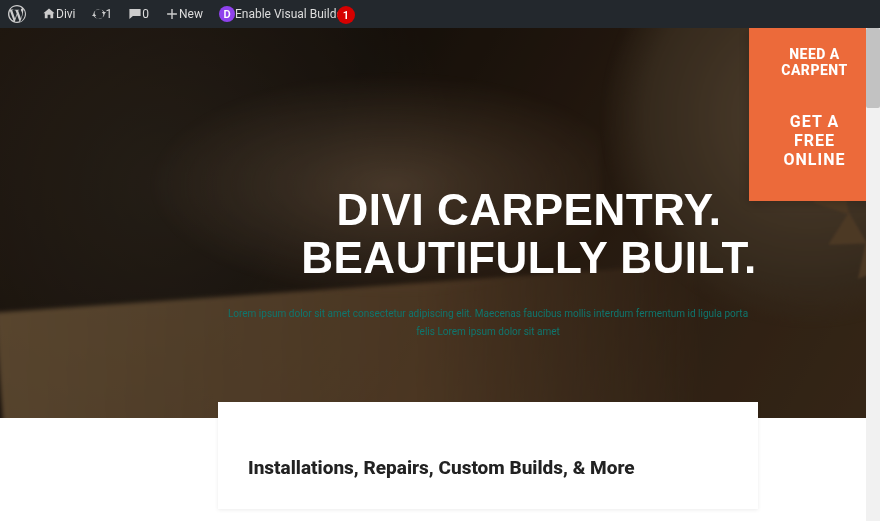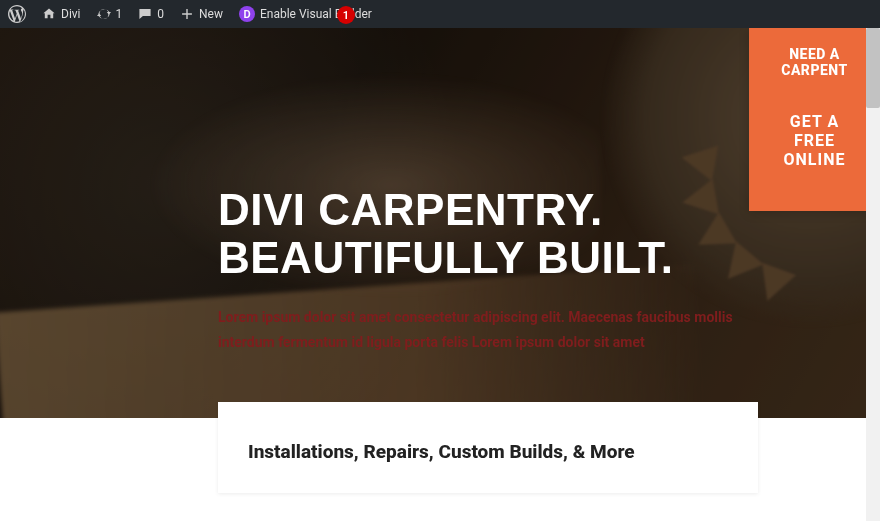--- a/index.html
+++ b/index.html
@@ -1,25 +1,25 @@
 <!DOCTYPE html>
 <html><head>
 <meta charset="utf-8">
 <style>
   * { margin: 0; padding: 0; box-sizing: border-box; }
   html, body { width: 880px; height: 521px; font-family: -apple-system, BlinkMacSystemFont, "Segoe UI", Roboto, Helvetica, Arial, sans-serif; overflow: hidden; }
   
   .adminbar { position: absolute; top:0; left:0; right:0; height:28px; background:#23282d; color:#ccc; display:flex; align-items:center; font-size:12px; z-index:10; }
-  .adminbar .item { display:flex; align-items:center; height:28px; padding:0 8px; cursor:pointer; color:#ddd; gap:5px; }
+  .adminbar .item { display:flex; align-items:center; height:28px; padding:0 8px; cursor:pointer; color:#ddd; }
   .adminbar svg { width:14px; height:14px; fill:#ccc; }
   .wp-logo svg { width:18px; height:18px; }
   .divi-logo { width:16px; height:16px; border-radius:50%; background:#8f42ed; color:#fff; display:flex; align-items:center; justify-content:center; font-size:11px; font-weight:600; }
   .badge { position:absolute; top:6px; left:337px; width:18px; height:18px; border-radius:50%; background:#d60000; color:#fff; font-size:11px; font-weight:600; display:flex; align-items:center; justify-content:center; z-index:20; }
   
-  .hero { position:absolute; top:28px; left:0; right:0; height:390px; overflow:hidden; }
+  .hero { position:absolute; top:28px; left:0; right:0; height:390px; overflow:hidden;text-align:center; }
   .hero-bg { position:absolute; inset:0; background:
       radial-gradient(circle at 18% 40%, rgba(255,240,210,0.15) 0%, rgba(0,0,0,0) 40%),
       linear-gradient(120deg, #3a2a1e 0%, #2a1f17 35%, #452f1f 55%, #6a4a30 80%, #7a5836 100%);
   }
   .hero-bg::after { content:""; position:absolute; inset:0; background:rgba(15,10,5,0.45); }
   
   .saw { position:absolute; right:-140px; top:-120px; width:420px; height:420px; border-radius:50%;
          background: radial-gradient(circle at 50% 50%, #6e5840 0%, #4a3a28 55%, rgba(0,0,0,0) 70%);
          filter: blur(2px); }
   .saw-teeth { position:absolute; right:-60px; top:20px; width:260px; height:260px; }
@@ -27,29 +27,29 @@
   
   .hand { position:absolute; left:80px; top:40px; width:520px; height:260px;
           background: radial-gradient(ellipse at 60% 45%, rgba(210,170,130,0.35) 0%, rgba(0,0,0,0) 55%);
           filter: blur(3px); }
   .plank { position:absolute; left:0; bottom:-30px; width:700px; height:160px;
            background: linear-gradient(95deg, rgba(190,150,100,0.55) 0%, rgba(150,110,70,0.55) 60%, rgba(0,0,0,0) 100%);
            transform: rotate(-4deg); filter: blur(2px); }
   .hero-overlay { position:absolute; inset:0; background:rgba(0,0,0,0.28); }
   .hero-content { position:absolute; left:218px; top:158px; right:40px; color:#fff; }
   .hero-title { font-size:44px; font-weight:800; line-height:1.08; letter-spacing:0.5px; text-transform:uppercase; font-family: "Helvetica Neue", Arial, sans-serif; }
-  .hero-sub { margin-top:24px; font-size:14px; line-height:1.8; color:#7f1d1d; max-width:540px;font-weight:bold; }
+  .hero-sub { margin-top:24px; font-size:10px; line-height:1.8; color:#0f766e; max-width:540px; }
   
-  .cta { position:absolute; top:28px; right:0; width:131px; background:#ec6a3a; color:#fff; text-align:center; padding:18px 10px 32px; z-index:5; box-shadow:0 2px 10px rgba(0,0,0,0.2); }
+  .cta { position:absolute; top:28px; right:0; width:131px; background:#ec6a3a; color:#fff; text-align:center; padding:18px 10px 22px; z-index:5; box-shadow:0 2px 10px rgba(0,0,0,0.2); }
   .cta-title { font-size:14px; font-weight:800; letter-spacing:0.5px; }
   .cta-btn { display:inline-block; margin-top:24px; font-size:16px; font-weight:700; letter-spacing:1px; padding:8px 10px; border:2px solid rgba(255,255,255,0.0); }
   
   .what-card { position:absolute; left:218px; top:402px; width:540px; background:#fff; padding:26px 30px 30px; box-shadow:0 1px 4px rgba(0,0,0,0.08); }
   .what-label { font-size:11px; font-weight:700; letter-spacing:1px; color:#333; }
-  .what-heading { margin-top:12px; font-size:19px; font-weight:800; color:#222; }
+  .what-heading { margin-top:28px; font-size:19px; font-weight:800; color:#222; }
   
   .page-bg { position:absolute; top:418px; left:0; right:0; bottom:0; background:#fff; }
   
   .scrollbar-track { position:absolute; top:28px; right:0; width:14px; bottom:0; background:#f1f1f1; z-index:30; }
   .scrollbar-thumb { position:absolute; top:0; right:0; width:14px; height:80px; background:#c2c2c2; border-radius:2px; }
 </style>
 </head>
 <body>
 
 <div class="adminbar">

